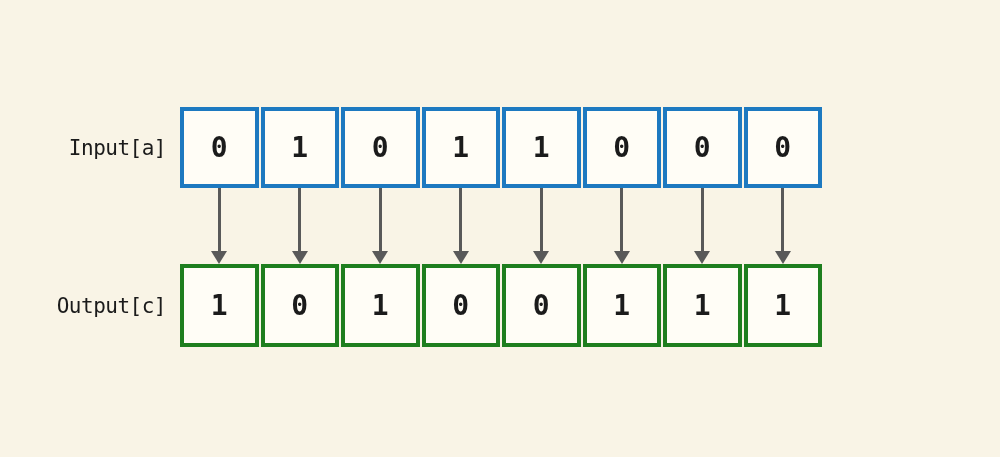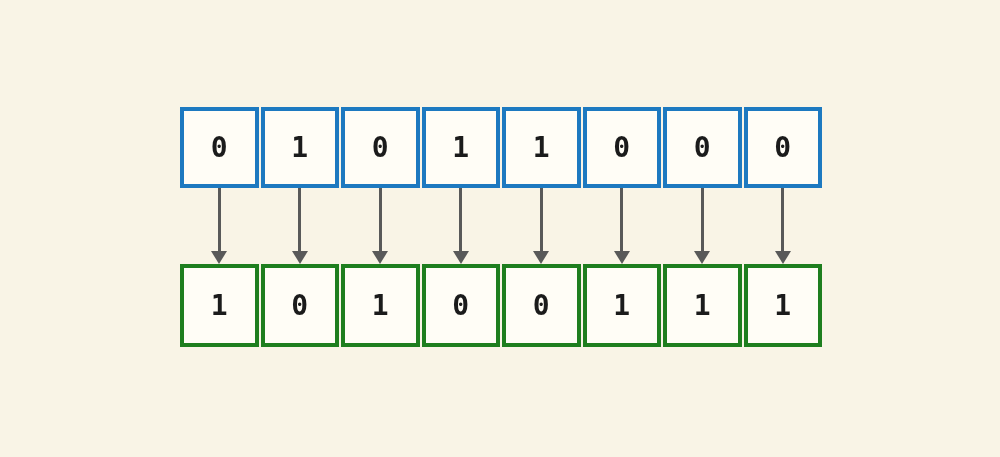--- a/index.html
+++ b/index.html
@@ -88,20 +88,21 @@
     border-left: 8px solid transparent;
     border-right: 8px solid transparent;
     border-top: 13px solid var(--arrow);
   }
 </style>
 </head>
 <body>
 
 <div class="stage">
 
+  <div class="row-label label-input">Input[a]</div>
 
   <div class="cells cells-input" id="input-cells">
       <div class="cell input">0</div>
       <div class="cell input">1</div>
       <div class="cell input">0</div>
       <div class="cell input">1</div>
       <div class="cell input">1</div>
       <div class="cell input">0</div>
       <div class="cell input">0</div>
       <div class="cell input">0</div>
@@ -135,20 +136,21 @@
       <div class="arrow-slot">
         <div class="arrow-shaft"></div>
         <div class="arrow-head"></div>
       </div>
       <div class="arrow-slot">
         <div class="arrow-shaft"></div>
         <div class="arrow-head"></div>
       </div>
     </div>
 
+  <div class="row-label label-output">Output[c]</div>
 
   <div class="cells cells-output" id="output-cells">
       <div class="cell output">1</div>
       <div class="cell output">0</div>
       <div class="cell output">1</div>
       <div class="cell output">0</div>
       <div class="cell output">0</div>
       <div class="cell output">1</div>
       <div class="cell output">1</div>
       <div class="cell output">1</div>

